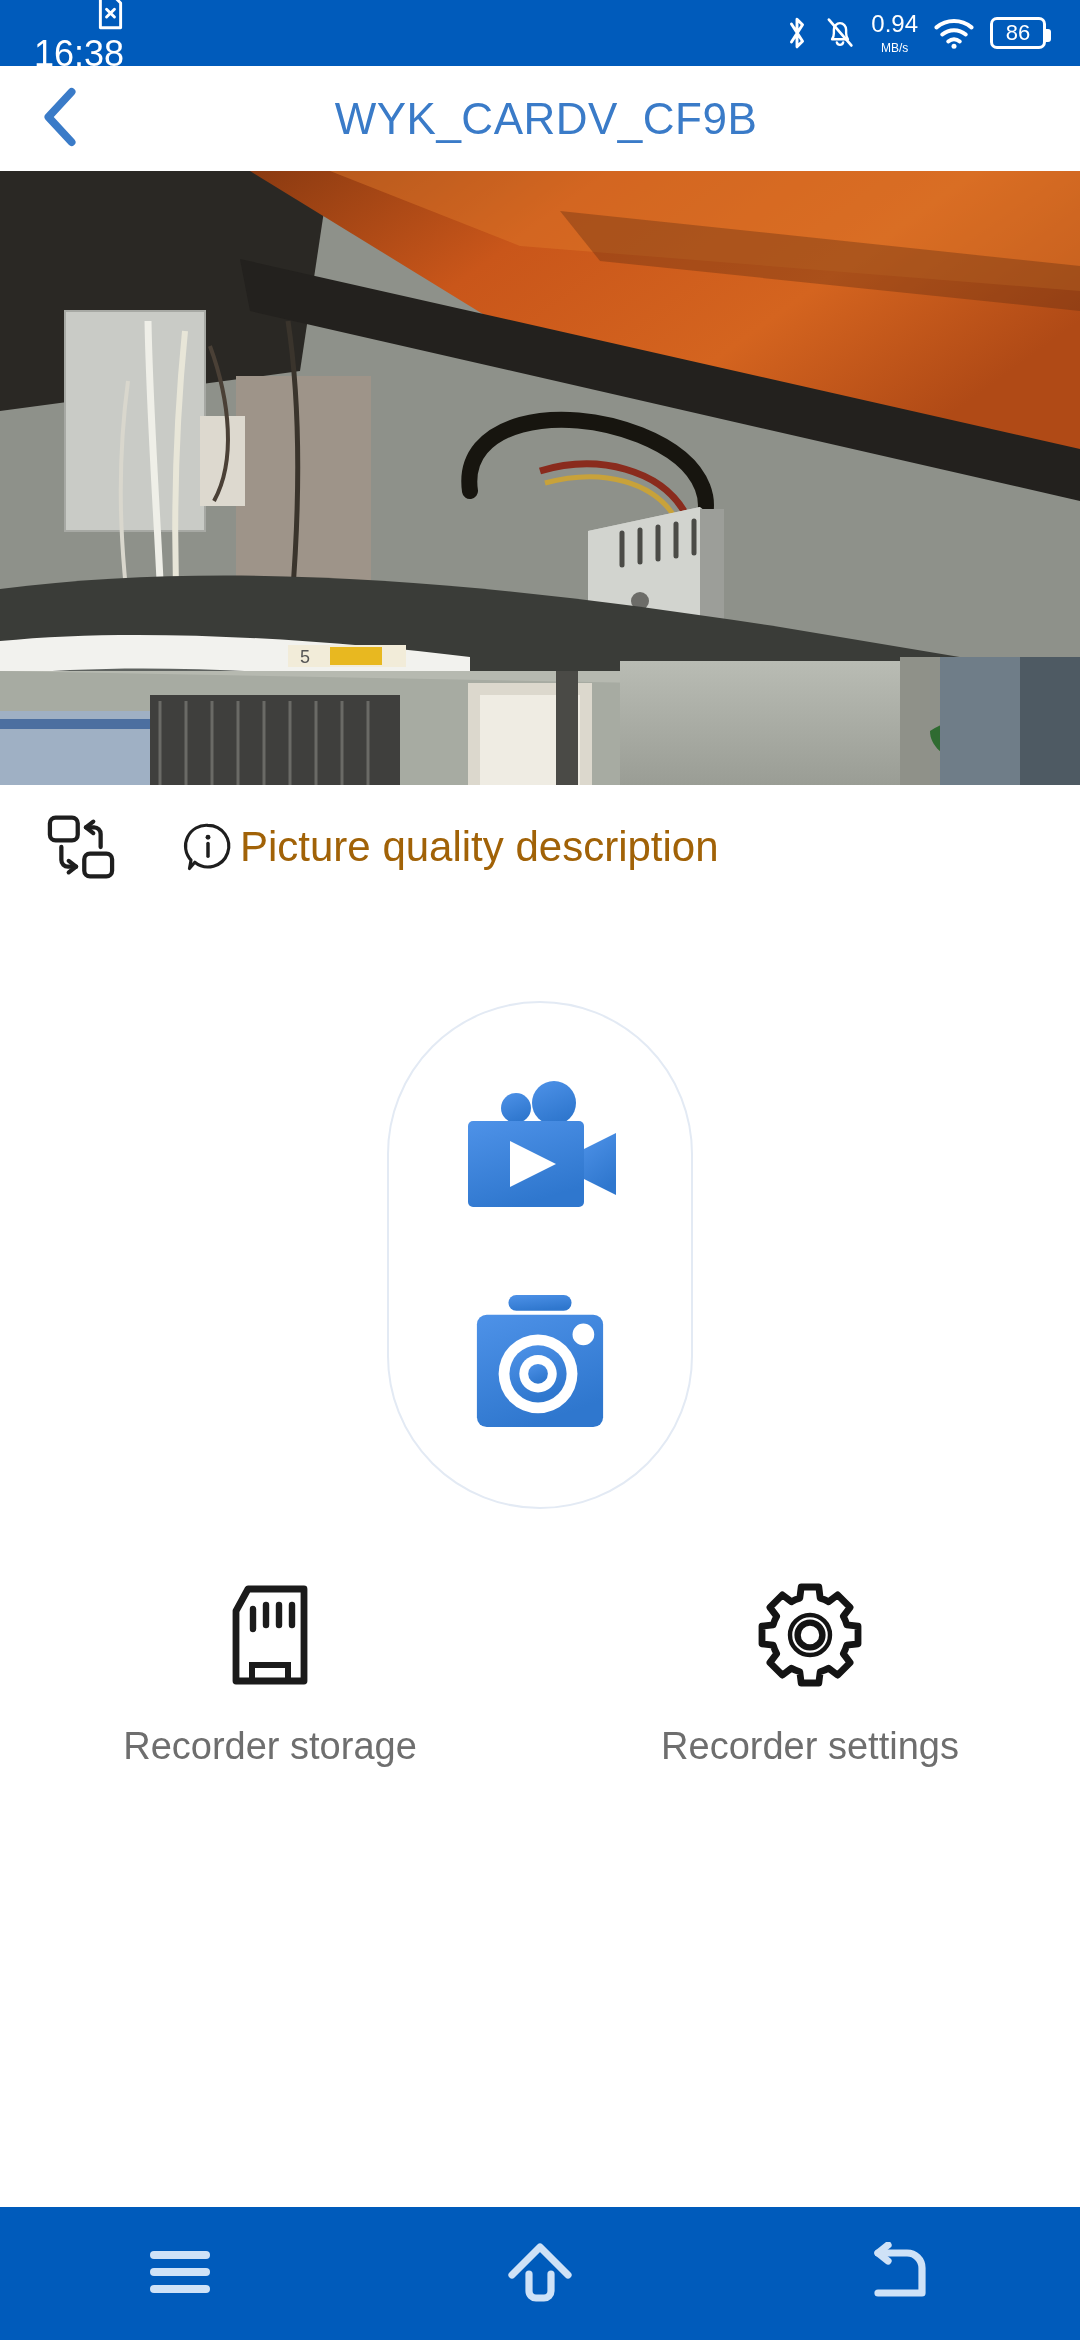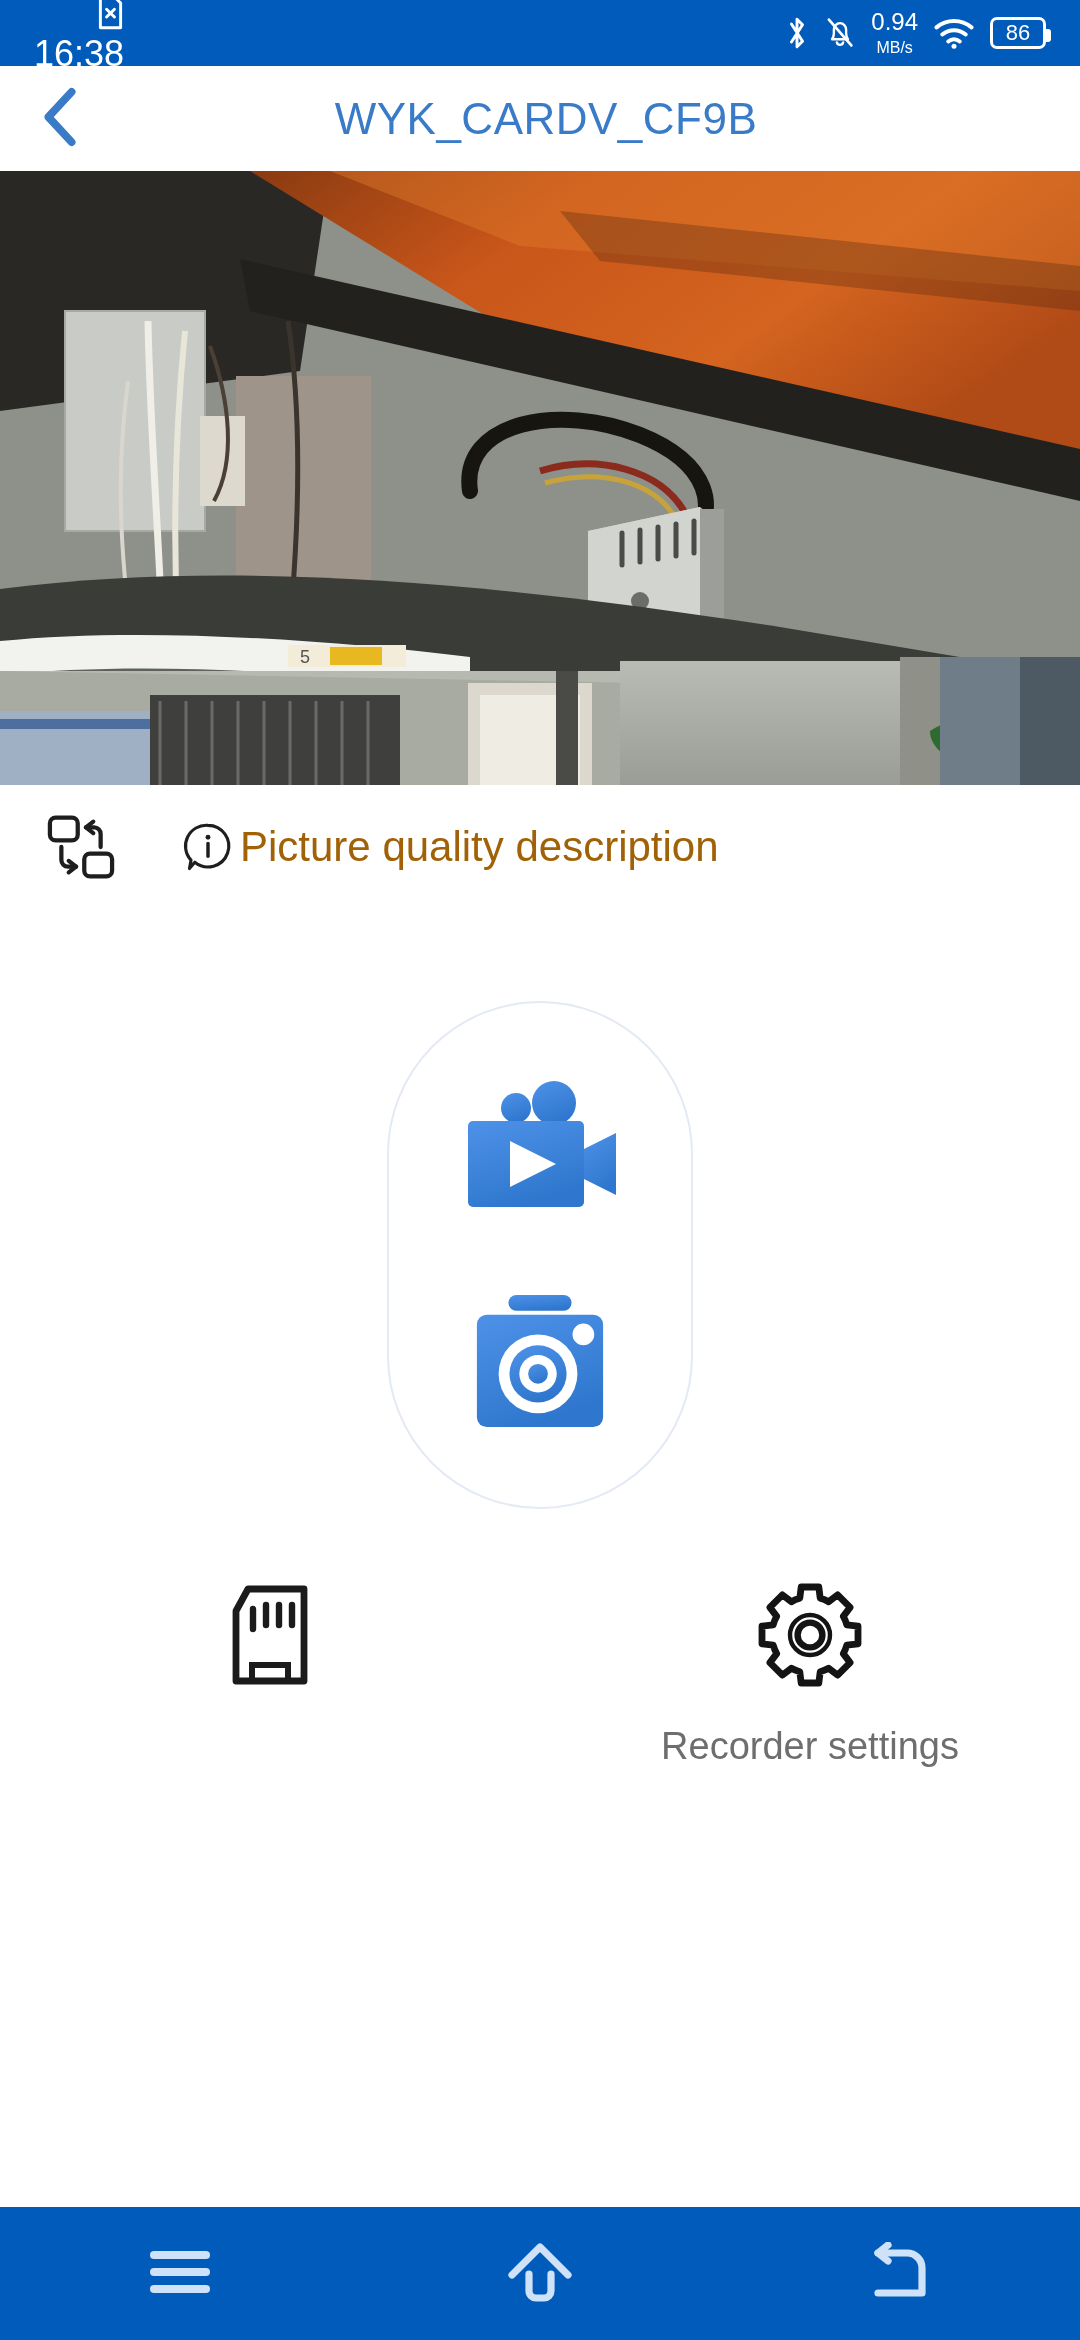--- a/index.html
+++ b/index.html
@@ -30,21 +30,21 @@
   #status-clock {
     font-size:36px; font-weight:400; letter-spacing:0px; line-height:1;
     color:#ffffff;
   }
   .sb-icon { display:flex; align-items:center; justify-content:center; }
   #net-speed {
     display:flex; flex-direction:column; align-items:center;
     line-height:1; color:#ffffff;
   }
   #net-speed .spd-val { font-size:24px; }
-  #net-speed .spd-unit { font-size:16px; margin-top:6px; }
+  #net-speed .spd-unit { font-size:12px; margin-top:6px; }
   #battery-box {
     position:relative;
     width:56px; height:32px;
     border:3px solid #ffffff; border-radius:7px;
     display:flex; align-items:center; justify-content:center;
   }
   #battery-box::after {
     content:""; position:absolute; right:-8px; top:9px;
     width:5px; height:13px; background:#ffffff; border-radius:0 3px 3px 0;
   }
@@ -385,20 +385,21 @@
             <path d="M12 3 L40 3 L40 49 L6 49 L6 14 Z" fill="none" stroke="#1b1b1b" stroke-width="3.4" stroke-linejoin="round"></path>
             <g stroke="#1b1b1b" stroke-width="3.2" stroke-linecap="round">
               <path d="M14.5 13 L14.5 23"></path>
               <path d="M21 11 L21 21"></path>
               <path d="M27.5 11 L27.5 21"></path>
               <path d="M34 11 L34 21"></path>
             </g>
             <rect x="14" y="41" width="18" height="8" fill="none" stroke="#1b1b1b" stroke-width="3"></rect>
           </svg>
         </span>
+        <span class="action-label">Recorder storage</span>
       </div>
 
       <div class="action-item">
         <span class="action-icon">
           <svg width="104" height="104" viewBox="0 0 52 52">
             <path d="M21.6 2 h8.8 l.7 5.6 a18 18 0 0 1 4.2 1.75 l4.5-3.4 l6.25 6.25 l-3.4 4.5 a18 18 0 0 1 1.75 4.2 l5.6 .7 v8.8 l-5.6 .7 a18 18 0 0 1 -1.75 4.2 l3.4 4.5 l-6.25 6.25 l-4.5-3.4 a18 18 0 0 1 -4.2 1.75 l-.7 5.6 h-8.8 l-.7-5.6 a18 18 0 0 1 -4.2-1.75 l-4.5 3.4 l-6.25-6.25 l3.4-4.5 a18 18 0 0 1 -1.75-4.2 l-5.6-.7 v-8.8 l5.6-.7 a18 18 0 0 1 1.75-4.2 l-3.4-4.5 l6.25-6.25 l4.5 3.4 a18 18 0 0 1 4.2-1.75 Z" fill="none" stroke="#141414" stroke-width="3.4" stroke-linejoin="round"></path>
             <circle cx="26" cy="26" r="10" fill="none" stroke="#141414" stroke-width="2.2"></circle>
             <circle cx="26" cy="26" r="6.2" fill="none" stroke="#141414" stroke-width="3.2"></circle>
           </svg>
         </span>

